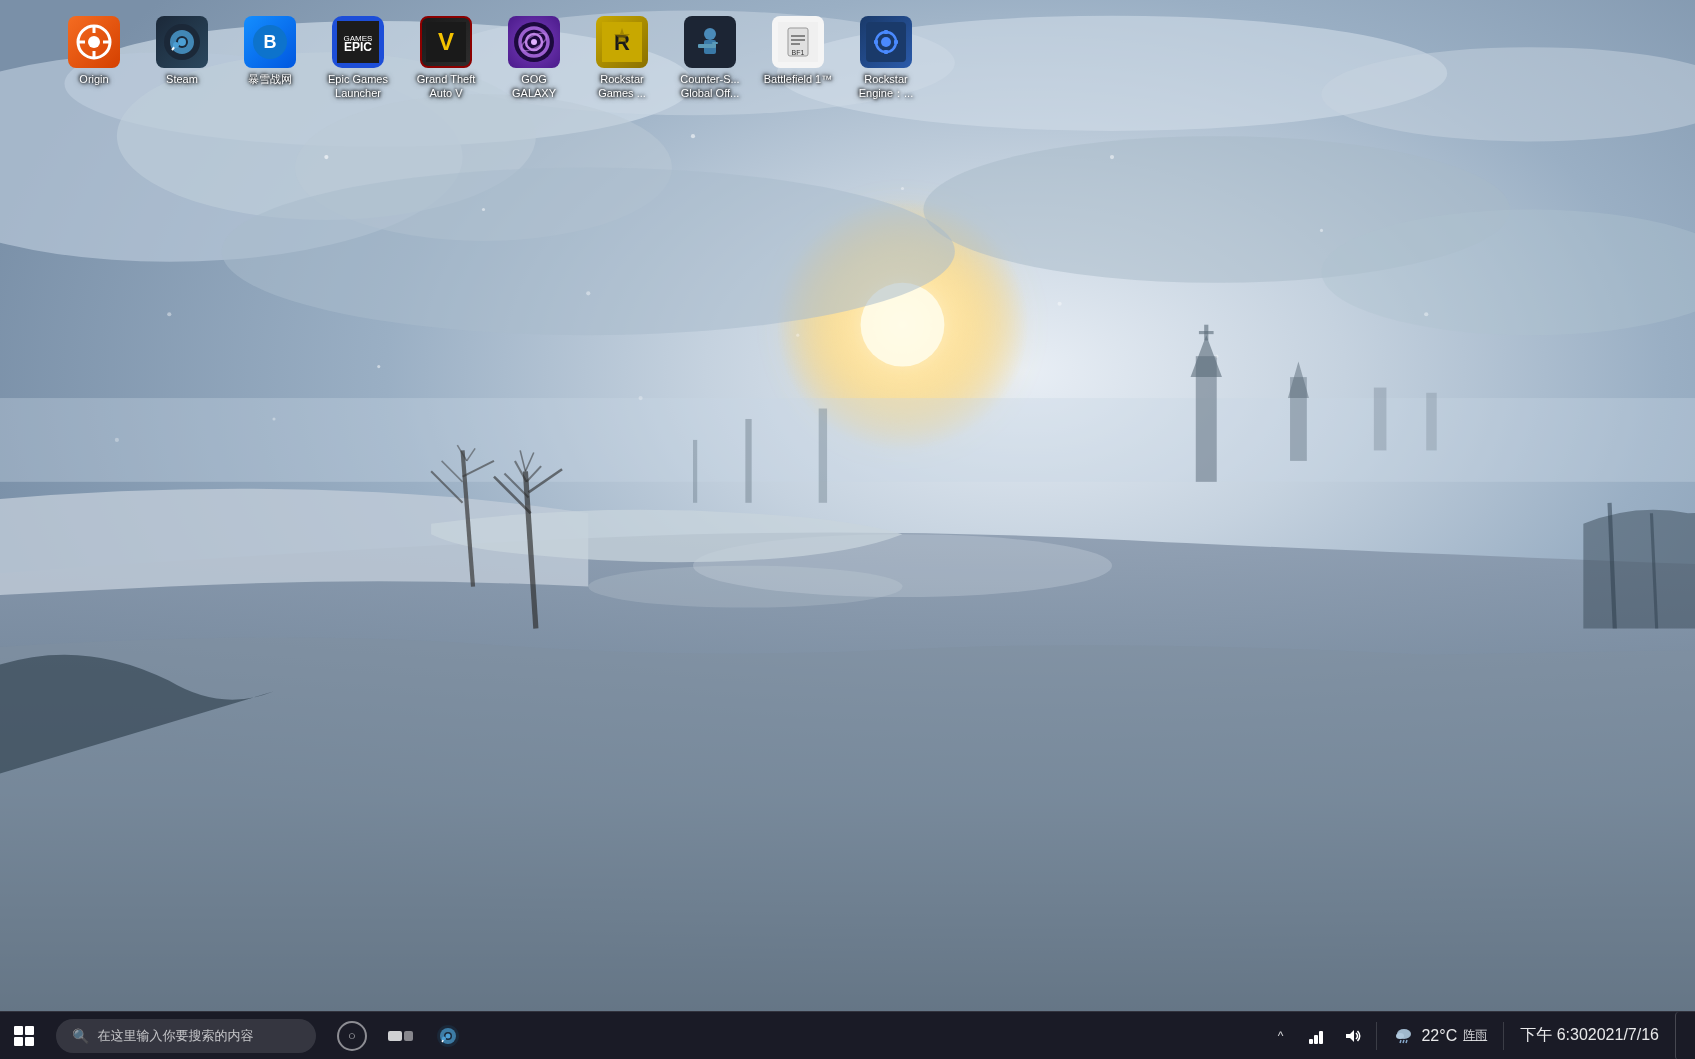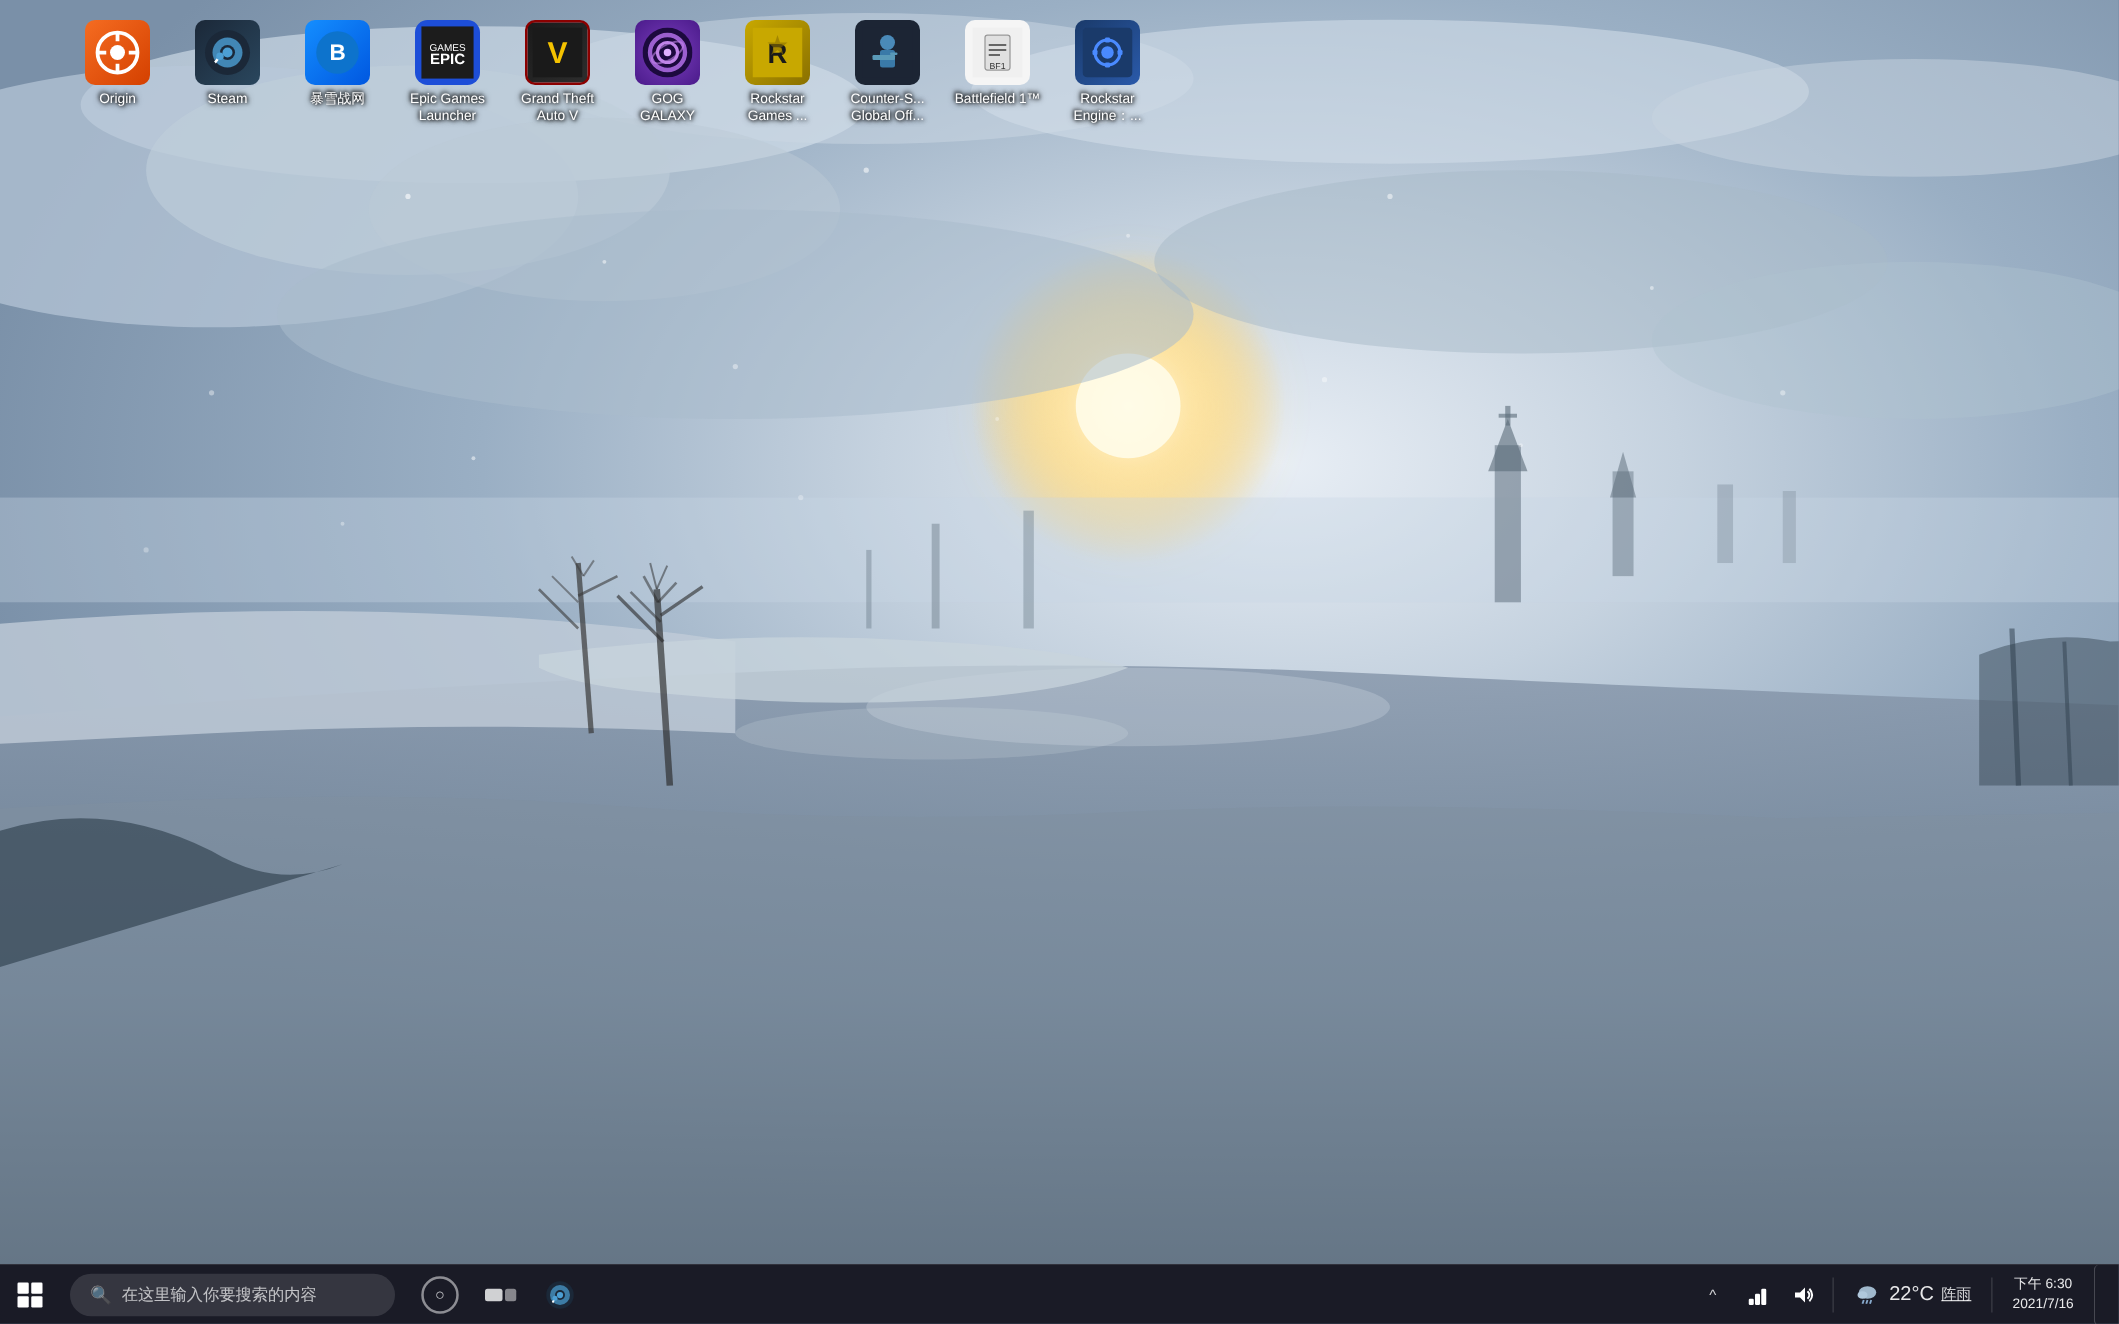--- a/index.html
+++ b/index.html
@@ -161,24 +161,24 @@
       display: flex;
       align-items: center;
       gap: 6px;
       color: rgba(255,255,255,0.9);
       font-size: 12px;
       padding: 0 8px;
     }
 
     .taskbar-clock {
       display: flex;
-      flex-direction: column;
-      align-items: center;
+      flex-direction: row;
+      align-items: flex-end;
       color: rgba(255,255,255,0.9);
-      font-size: 11px;
+      font-size: 16px;
       line-height: 1.4;
       padding: 0 8px;
       cursor: pointer;
     }
 
     .tray-icon {
       width: 32px;
       height: 32px;
       display: flex;
       align-items: center;

